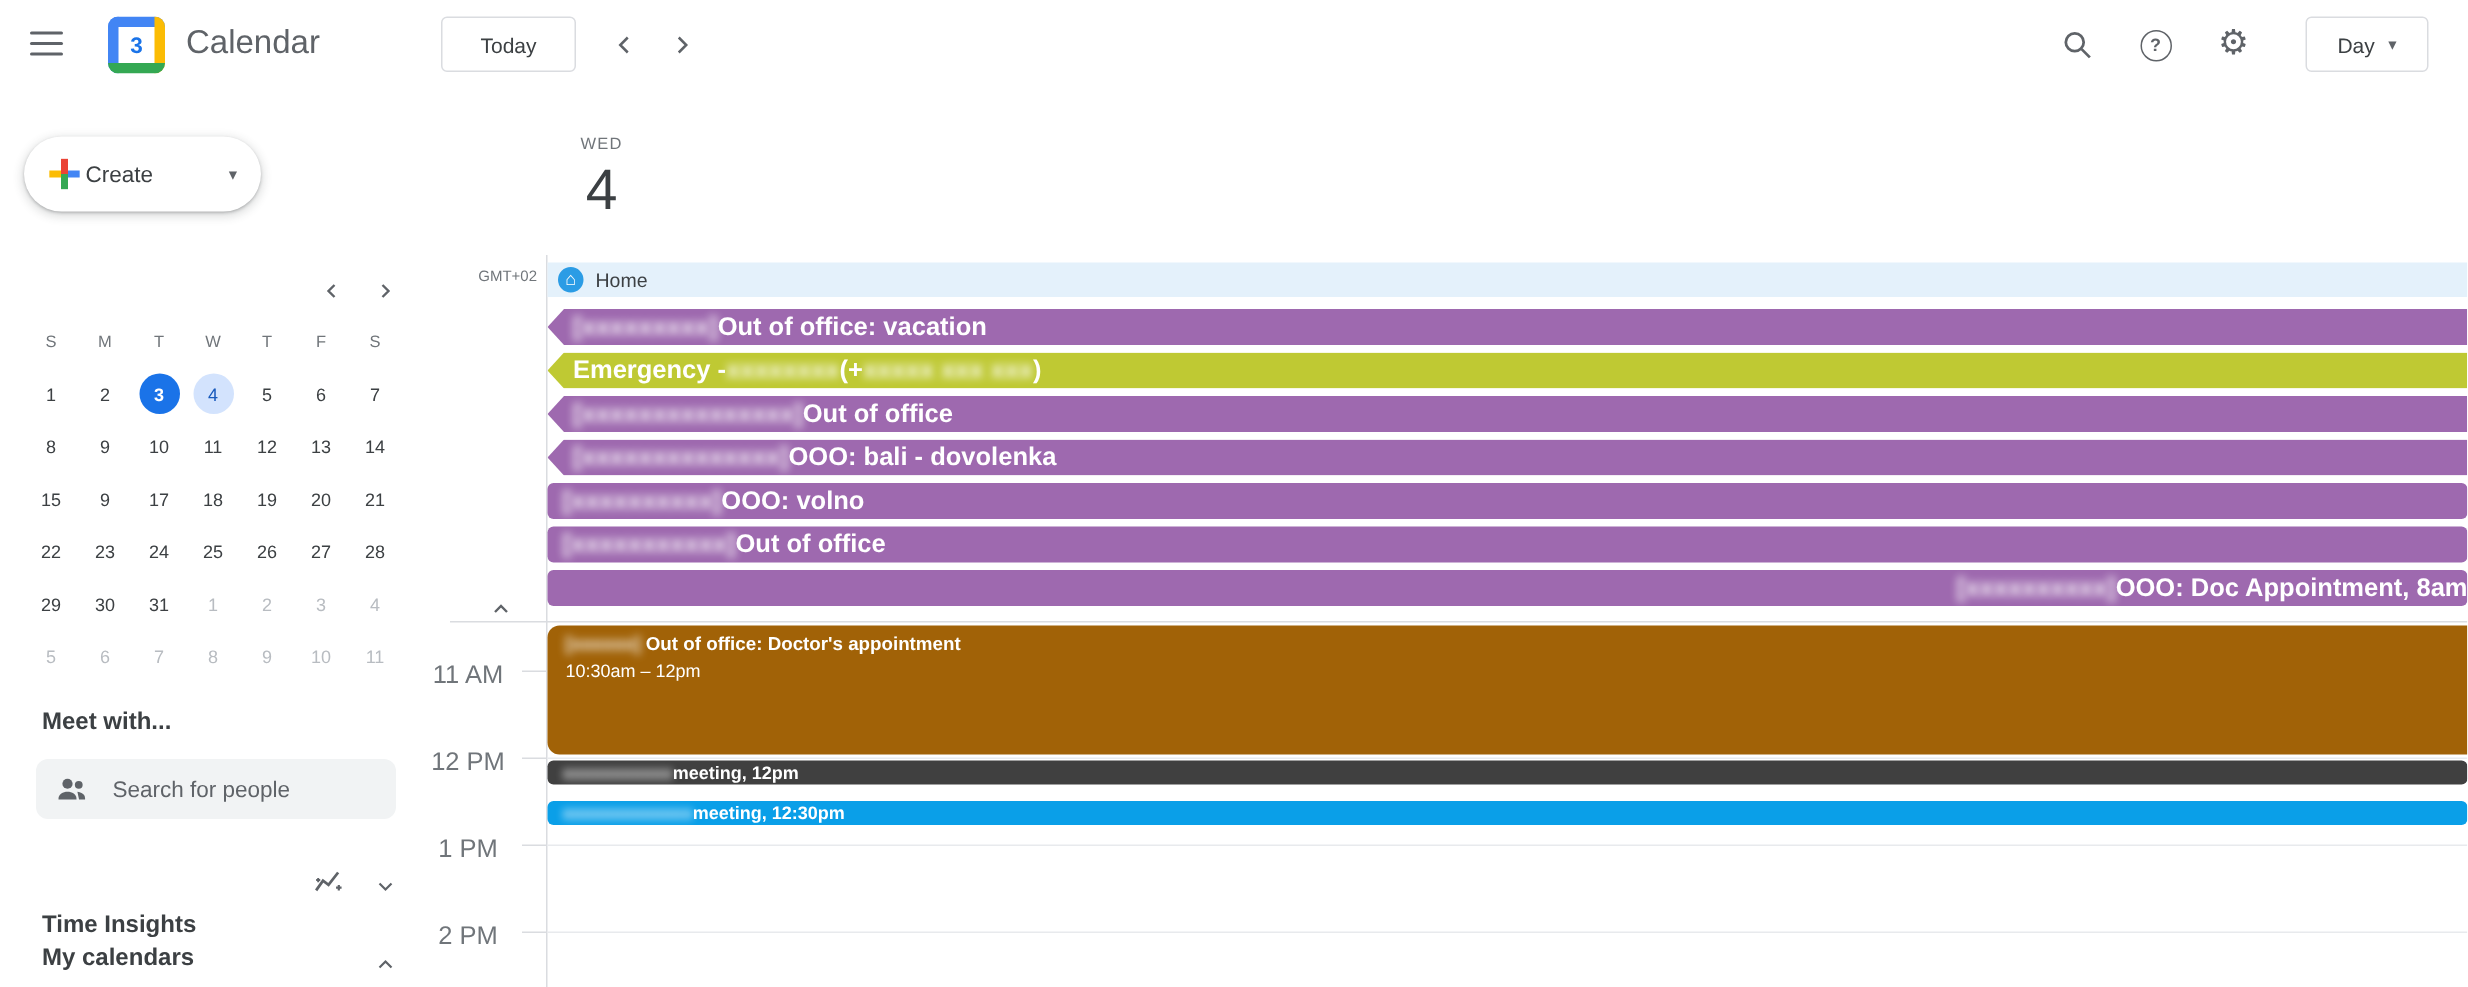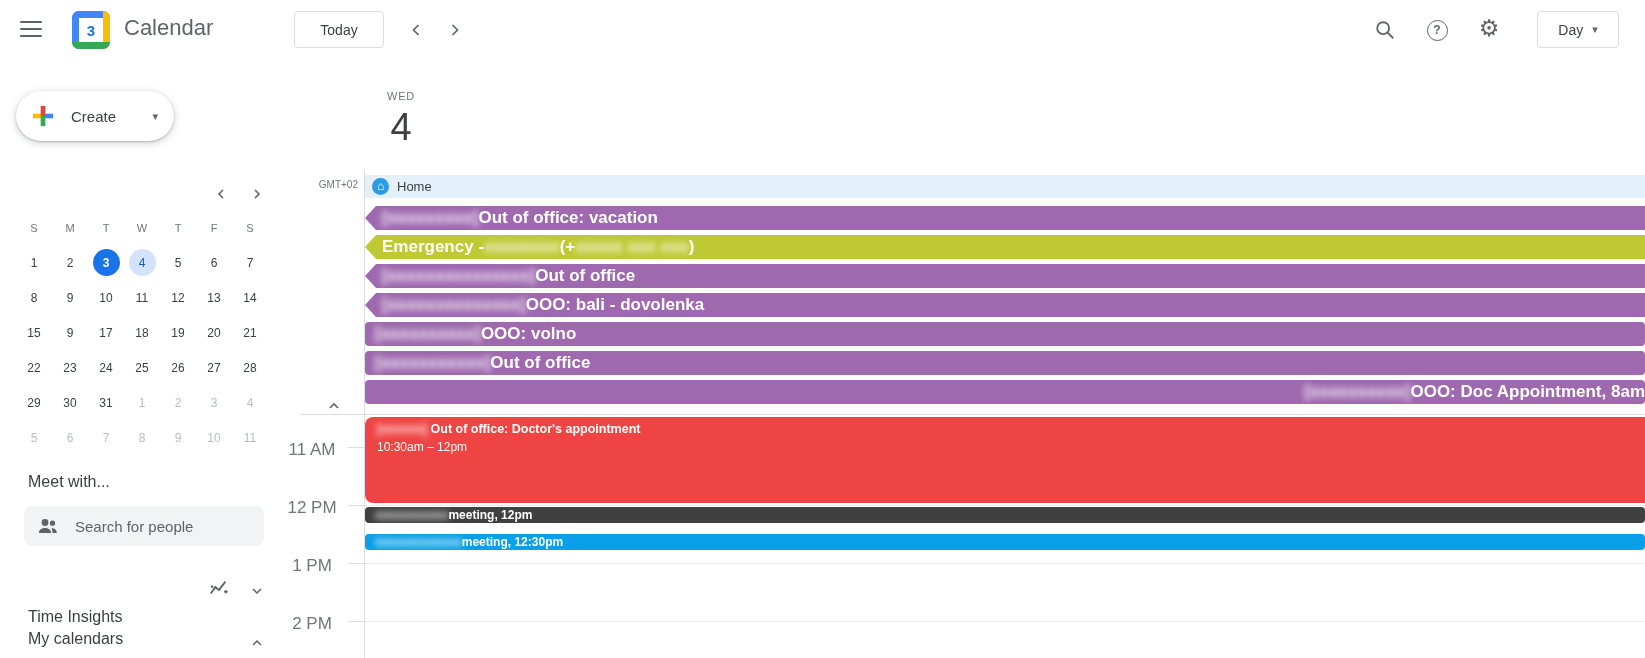--- a/index.html
+++ b/index.html
@@ -29,33 +29,33 @@
   #next-btn{left:442px;top:17px;}
   #search-btn{left:1372px;top:17px;}
   #help-btn{left:1424px;top:17px;}
   #gear-btn{left:1476px;top:15px;font-size:23px;color:#5f6368;}
   .help-circle{width:19px;height:19px;border:1.8px solid #5f6368;border-radius:50%;
                display:flex;align-items:center;justify-content:center;font-size:12px;font-weight:bold;color:#5f6368;}
 
   
   #create-btn{left:16px;top:91px;width:158px;height:50px;border-radius:25px;background:#fff;cursor:pointer;
       box-shadow:0 1px 2px rgba(60,64,67,.3),0 2px 6px 2px rgba(60,64,67,.15);
-      display:flex;align-items:center;gap:14px;padding:0 16px 0 13px;box-sizing:border-box;}
+      display:flex;align-items:center;gap:0;padding:0 16px 0 13px;box-sizing:border-box;}
   #create-btn .label{font-size:15px;color:#3c4043;flex:1;}
   #mc-prev{left:208px;top:181px;}
   #mc-next{left:244px;top:181px;}
   #mc-grid{left:16px;top:210px;display:grid;grid-template-columns:repeat(7,36px);grid-auto-rows:35px;
            justify-items:center;align-items:center;}
   .mc-h{font-size:11px;color:#70757a;}
   .mc-c{font-size:12px;color:#3c4043;width:27px;height:27px;display:flex;align-items:center;
         justify-content:center;border-radius:50%;cursor:pointer;}
   .mc-c.muted{color:#b8bcc1;}
   .mc-c.today{background:#1a73e8;color:#fff;font-weight:bold;}
   .mc-c.sel{background:#d3e3fd;color:#185abc;}
-  .sb-head{font-size:16px;color:#3c4043;font-weight:400;}
+  .sb-head{font-size:16px;color:#3c4043;font-weight:700;}
   #meet-with{left:28px;top:473px;}
   #people-box{left:24px;top:506px;width:240px;height:40px;background:#f1f3f4;border-radius:8px;cursor:pointer;
       display:flex;align-items:center;gap:15px;padding:0 12px;box-sizing:border-box;color:#5f6368;font-size:15px;}
   #ti-label{left:28px;top:608px;}
   #ti-icon{left:208px;top:578px;}
   #ti-chev{left:244px;top:578px;}
   #mycal-label{left:28px;top:630px;}
   #mycal-chev{left:244px;top:630px;}
 
   
@@ -300,21 +300,21 @@
       <div class="abs adbar round" style="top: 351px; background: rgb(158, 105, 175);">
         <span class="redact">[xxxxxxxxxxx]</span>
         <span> Out of office</span>
       </div>
       <div class="abs adbar round" style="top: 380px; background: rgb(158, 105, 175); justify-content: flex-end;">
         <span class="redact">[xxxxxxxxxx]</span>
         <span> OOO: Doc Appointment, 8am</span>
       </div>
     </div>
 
-  <div class="abs" id="timed-block" style="background: #ef4444;">
+  <div class="abs" id="timed-block" style="background: #a16207;">
     <div class="tb1"><span class="redact">[xxxxxx]</span><span> Out of office: Doctor's appointment</span></div>
     <div class="tb2">10:30am – 12pm</div>
   </div>
 
   <div id="meetings-layer">
       <div class="abs meetbar" style="top: 507px; background: #404040;">
         <span class="redact">xxxxxxxxxxx</span>
         <span> meeting, 12pm</span>
       </div>
       <div class="abs meetbar" style="top: 534px; background: rgb(10, 159, 232);">

